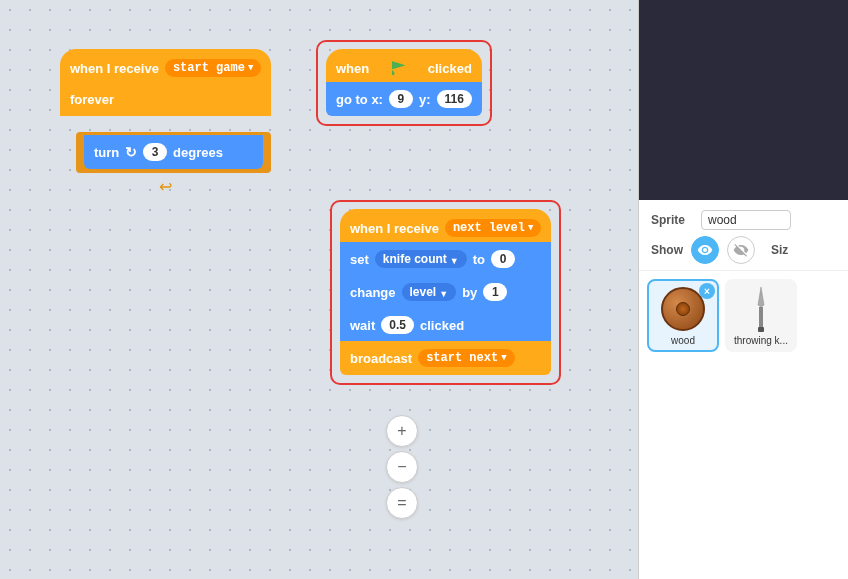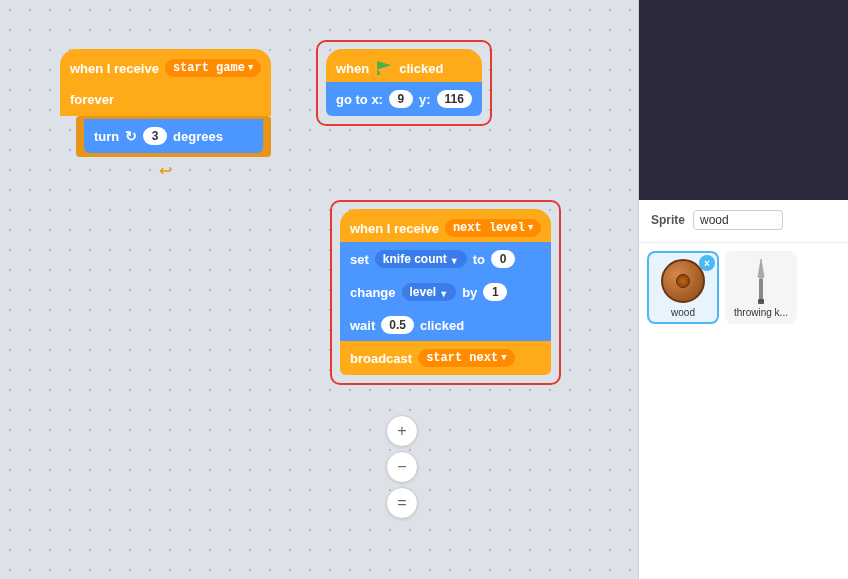--- a/index.html
+++ b/index.html
@@ -37,21 +37,21 @@
 
     .sprite-info {
       padding: 10px 12px 6px;
       border-bottom: 1px solid #eee;
     }
 
     .sprite-label-row {
       display: flex;
       align-items: center;
       margin-bottom: 6px;
-      gap: 8px;
+      gap: 16px;
     }
 
     .sprite-label {
       font-size: 12px;
       color: #555;
       font-weight: 600;
     }
 
     .sprite-name-input {
       border: 1px solid #ccc;
@@ -272,20 +272,21 @@
     .block-stack .scratch-block:first-child {
       border-radius: 6px 6px 0 0;
     }
 
     .block-stack .scratch-block:last-child {
       border-radius: 0 0 6px 6px;
     }
 
     .block-stack .scratch-block.hat:first-child {
       border-radius: 16px 16px 0 0;
+      justify-content: space-between;
     }
 
     
     .red-border {
       border: 2.5px solid #e53935;
       border-radius: 10px;
       padding: 8px;
     }
 
     
@@ -300,21 +301,21 @@
     
     .rotate-icon {
       font-size: 14px;
     }
 
     .forever-inner {
       background: #e6941a;
       border-radius: 4px;
       padding: 4px 8px;
       margin-left: 16px;
-      margin-top: 0;
+      margin-top: 16px;
     }
 
     .arrow-back {
       font-size: 16px;
       color: #e6940a;
       text-align: center;
       padding: 4px 0 2px 0;
     }
 
     
@@ -449,20 +450,34 @@
 
 <div class="right-panel">
 
   <div class="stage-area"></div>
 
   <div class="sprite-info">
     <div class="sprite-label-row">
       <span class="sprite-label">Sprite</span>
       <input class="sprite-name-input" type="text" value="wood" style="">
     </div>
+    <div class="show-row">
+      <span class="show-label">Show</span>
+      <div class="eye-btn active">
+        <svg viewBox="0 0 24 24" fill="white">
+          <path d="M12 4.5C7 4.5 2.73 7.61 1 12c1.73 4.39 6 7.5 11 7.5s9.27-3.11 11-7.5c-1.73-4.39-6-7.5-11-7.5zm0 12.5c-2.76 0-5-2.24-5-5s2.24-5 5-5 5 2.24 5 5-2.24 5-5 5zm0-8c-1.66 0-3 1.34-3 3s1.34 3 3 3 3-1.34 3-3-1.34-3-3-3z"></path>
+        </svg>
+      </div>
+      <div class="eye-btn">
+        <svg viewBox="0 0 24 24" fill="#aaa">
+          <path d="M12 7c2.76 0 5 2.24 5 5 0 .65-.13 1.26-.36 1.83l2.92 2.92c1.51-1.26 2.7-2.89 3.43-4.75-1.73-4.39-6-7.5-11-7.5-1.4 0-2.74.25-3.98.7l2.16 2.16C10.74 7.13 11.35 7 12 7zM2 4.27l2.28 2.28.46.46C3.08 8.3 1.78 10.02 1 12c1.73 4.39 6 7.5 11 7.5 1.55 0 3.03-.3 4.38-.84l.42.42L19.73 22 21 20.73 3.27 3 2 4.27z"></path>
+        </svg>
+      </div>
+      <span class="size-label" style="margin-left:8px;">Siz</span>
+    </div>
   </div>
 
   <div class="sprite-list">
 
     <div class="sprite-thumb selected">
       <div class="delete-btn">×</div>
       <div class="thumb-img">
         <div class="wood-circle"></div>
       </div>
       <div class="thumb-label">wood</div>

